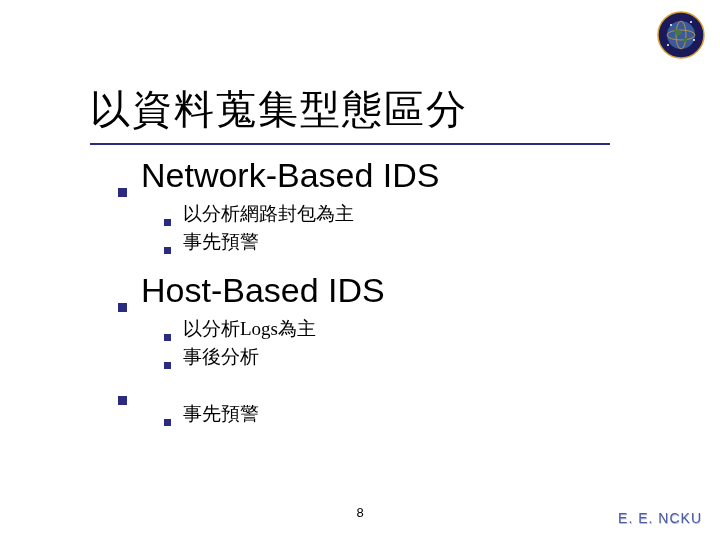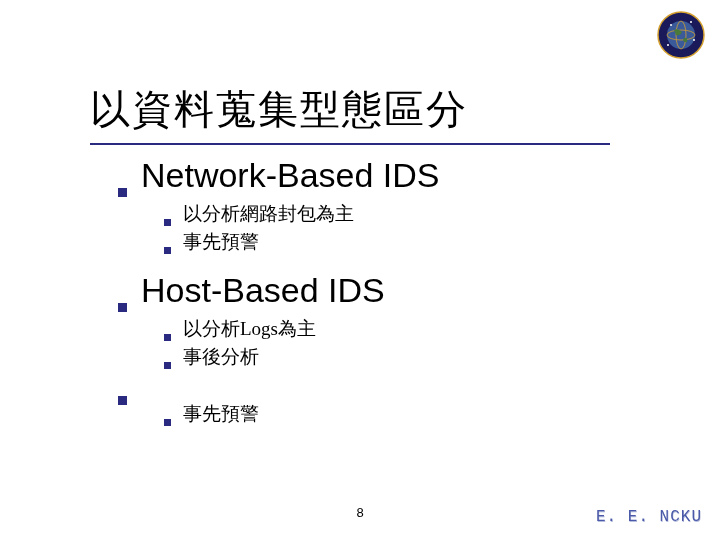--- a/index.html
+++ b/index.html
@@ -91,22 +91,22 @@
     left: 0;
     right: 0;
     text-align: center;
     font-size: 13px;
     color: #000;
   }
   .footer-logo {
     position: absolute;
     bottom: 14px;
     right: 18px;
-    font-family: Liberation Mono, monospace;
-    font-size: 16px;
+    font-family: Liberation Sans, sans-serif;
+    font-size: 14px;
     letter-spacing: 1px;
     color: #4a5aa8;
     font-weight: normal;
     text-shadow: 0.5px 0.5px 0 rgba(74,90,168,0.4);
   }
 </style>
 </head>
 <body>
 
 <div class="logo-top">

